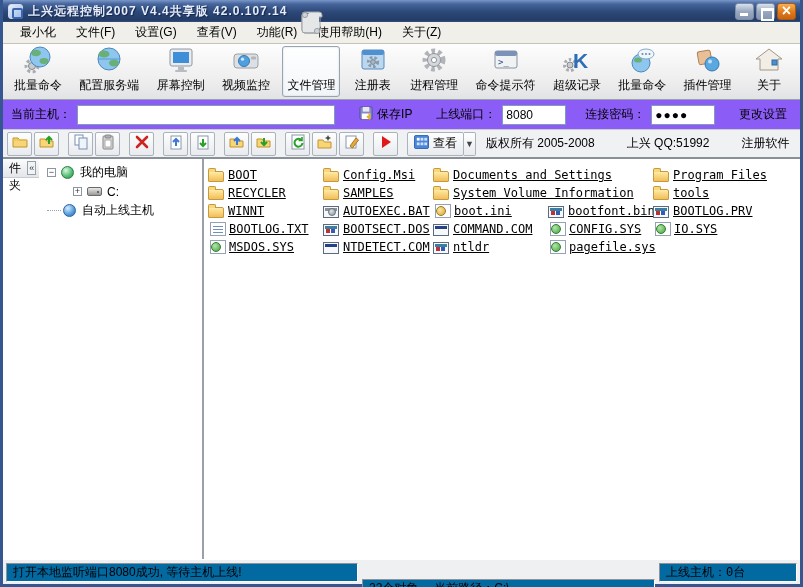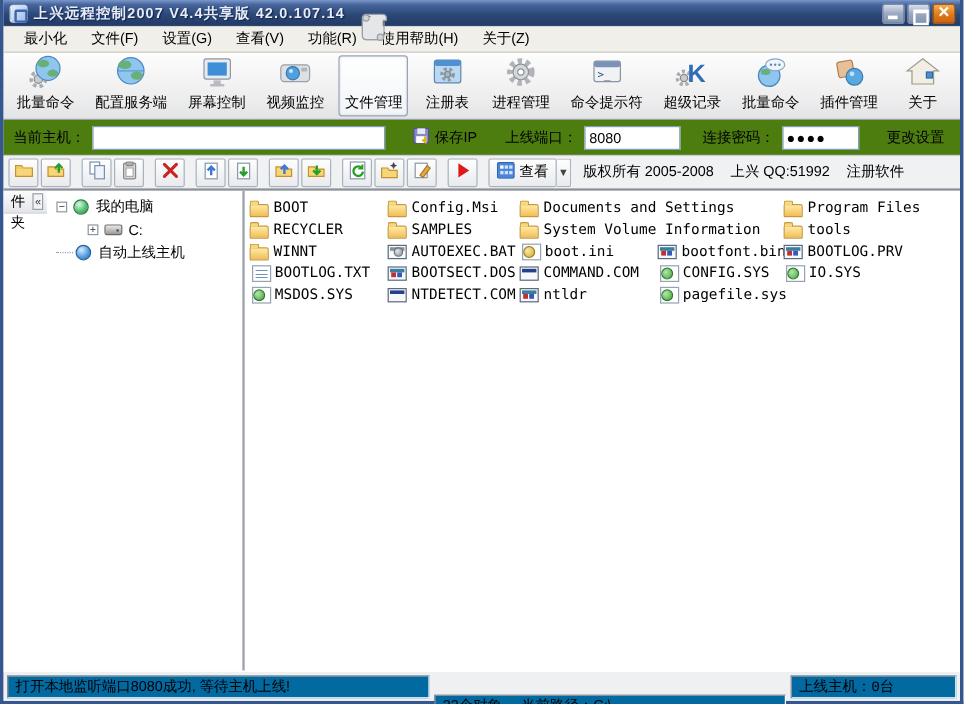--- a/index.html
+++ b/index.html
@@ -25,36 +25,36 @@
 .menu-item { padding:2px 9px; cursor:default; }
 
 
 .toolbar { height:56px; flex:0 0 56px; display:flex; align-items:stretch; justify-content:space-between; background:linear-gradient(180deg,#fdfdfd,#ededee 70%,#e2e3e5); border-bottom:1px solid #9aa0a8; padding:2px 6px; }
 .tb-btn { display:flex; flex-direction:column; align-items:center; justify-content:flex-end; padding:1px 4px 2px; border:1px solid transparent; border-radius:3px; cursor:default; min-width:50px; }
 .tb-btn.selected { border-color:#98a4b4; background:linear-gradient(180deg,#ffffff,#f2f5f8); box-shadow:0 0 2px #c8d0da inset;gap:38px; }
 .tb-btn svg { display:block; }
 .tb-label { margin-top:1px; white-space:nowrap; }
 
 
-.hostbar { height:30px; flex:0 0 30px; display:flex; align-items:center; background:#4d7c0f; border-bottom:1px solid #c9ccd1; padding:0 8px; gap:6px; }
+.hostbar { height:30px; flex:0 0 30px; display:flex; align-items:center; background:#8b5cf6; border-bottom:1px solid #c9ccd1; padding:0 8px; gap:6px; }
 .hostbar label { white-space:nowrap; }
 .xp-input { height:20px; border:1px solid #7f9db9; background:#fff; font-family:"Liberation Sans",sans-serif; font-size:12px; padding:0 3px; }
 .host-input { width:300px; }
-.port-input { width:80px; }
+.port-input { width:64px; }
 .pass-input { width:64px; letter-spacing:1px; }
 .flat-btn { display:flex; align-items:center; gap:3px; padding:2px 4px; border:1px solid transparent; border-radius:2px; cursor:default; white-space:nowrap; }
 .spacer8 { width:8px; }
 
 
 .filebar { height:29px; flex:0 0 29px; display:flex; align-items:center; background:#f0f1f3; border-bottom:2px solid #8a9098; padding:0 4px; }
 .fb-btn { width:25px; height:24px; border:1px solid #aab2bc; border-radius:2px; background:linear-gradient(180deg,#fefefe,#e8eaee); display:flex; align-items:center; justify-content:center; margin-right:2px; cursor:default; }
 .fb-gap { width:7px; flex:0 0 7px; }
 .view-btn { height:24px; display:flex; align-items:center; gap:4px; border:1px solid #aab2bc; border-radius:2px; background:linear-gradient(180deg,#fefefe,#e8eaee); padding:0 6px; cursor:default; }
 .view-drop { width:12px; height:24px; border:1px solid #aab2bc; border-left:none; border-radius:0 2px 2px 0; display:flex; align-items:center; justify-content:center; background:linear-gradient(180deg,#fefefe,#e8eaee); color:#444; font-size:9px; cursor:default; }
-.fb-text { margin-left:10px; white-space:nowrap; display:flex; gap:14px;text-align:center; }
+.fb-text { margin-left:10px; white-space:nowrap; display:flex; gap:32px;text-align:center; }
 .fb-text span { cursor:default; }
 
 
 .main { flex:1; display:flex; background:#fff; overflow:hidden; }
 .tree-panel { width:201px; flex:0 0 201px; border-right:2px solid #9aa0a8; display:flex; flex-direction:row; background:#fff; }
 .tree-header { height:19px; flex:0 0 19px; background:linear-gradient(180deg,#fcfcfc,#e3e5e9); border-bottom:1px solid #c8ccd0; display:flex; align-items:center; justify-content:space-between; padding:0 3px 0 6px; }
 .collapse-btn { width:15px; height:14px; border:1px solid #98a0ac; background:#f2f3f5; font-size:9px; line-height:12px; text-align:center; color:#333; cursor:default; }
 .tree-body { flex:1; padding:4px 0 0 4px; position:relative; }
 .tree-row { height:19px; display:flex; align-items:center; cursor:default; }
 .tree-indent1 { width:4px; } .tree-indent2 { width:30px; }
@@ -62,21 +62,21 @@
 .tree-connector { width:14px; border-top:1px dotted #9aa4b0; margin-right:2px; }
 .sphere { width:13px; height:13px; border-radius:50%; margin-right:6px; flex:0 0 13px; }
 .sphere-green { background:radial-gradient(circle at 35% 30%,#d8f8e0,#58c078 55%,#2a8a4a); border:1px solid #2a7a42; }
 .sphere-blue { background:radial-gradient(circle at 35% 30%,#d8ecff,#58a0e0 55%,#2a6ab0); border:1px solid #2a62a0; }
 .disk-icon { width:15px; height:9px; background:linear-gradient(180deg,#e8e8e8,#9a9a9a); border:1px solid #6a6a6a; border-radius:2px; margin-right:5px; position:relative; flex:0 0 15px; }
 .disk-icon::after { content:""; position:absolute; right:2px; top:3px; width:2px; height:2px; border-radius:50%; background:#405040; }
 
 .file-area { flex:1; position:relative; background:#fff; overflow:hidden; }
 .fcol { position:absolute; top:5px; }
 .fcol-0 { left:4px; } .fcol-1 { left:119px; } .fcol-2 { left:229px; } .fcol-3 { left:344px; padding-top:36px; } .fcol-4 { left:449px; }
-.fitem { height:18px; display:flex; align-items:center; white-space:nowrap; cursor:default; }
+.fitem { height:18px; display:flex; align-items:flex-end; white-space:nowrap; cursor:default;text-decoration:underline; }
 .flabel { font-family:"DejaVu Sans Mono","Liberation Mono",monospace; font-size:12px; }
 
 
 .fic { width:16px; height:15px; margin-right:4px; position:relative; display:inline-block; flex:0 0 16px; }
 .ic-folder { height:11px; margin-top:4px; background:linear-gradient(180deg,#ffeaa4,#f2be58); border:1px solid #c69a3c; border-radius:1px 2px 1px 1px; }
 .ic-folder::before { content:""; position:absolute; top:-4px; left:-1px; width:6px; height:3px; background:#f8d87c; border:1px solid #c69a3c; border-bottom:none; border-radius:2px 2px 0 0; }
 .ic-text,.ic-sys,.ic-ini { width:11px; height:14px; margin:1px 3px 0 2px; background:#fff; border:1px solid #94a2b4; }
 .ic-text::before { content:""; position:absolute; left:2px; right:2px; top:3px; height:8px; background:repeating-linear-gradient(180deg,#6f8fc0 0 1px,transparent 1px 3px); }
 .ic-sys::after,.ic-ini::after { content:""; position:absolute; left:0px; bottom:1px; width:8px; height:8px; border-radius:50%; }
 .ic-sys::after { background:radial-gradient(circle at 35% 35%,#b0e8a8,#4aa040); border:1px solid #2e7e2e; }

